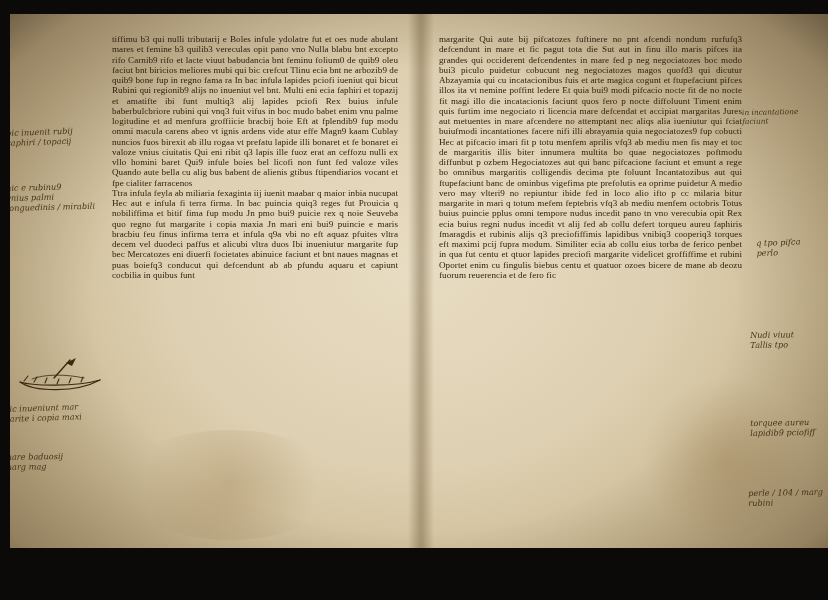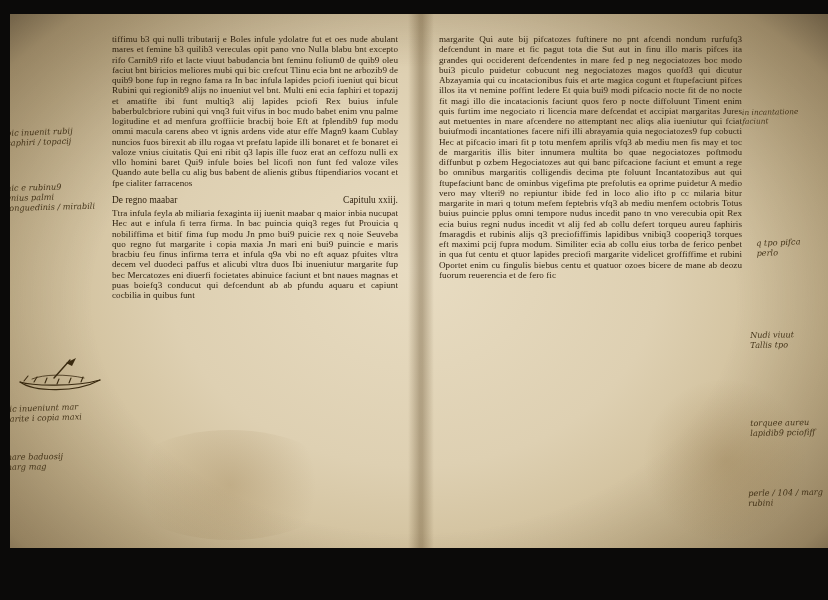--- a/index.html
+++ b/index.html
@@ -89,24 +89,20 @@
   <div class="scanedge left"></div>
   <div class="scanedge right"></div>
   <div id="gutter"></div>
 
   <div class="stain" style="left:520px;top:60px;width:180px;height:120px;"></div>
   <div class="stain" style="left:120px;top:430px;width:220px;height:110px;"></div>
   <div class="stain" style="left:640px;top:380px;width:170px;height:160px;"></div>
 
   <div class="col" id="colL">
     <p class="blk">tiffimu b3 qui nulli tributarij e Boles infule ydolatre fut et oes nude abulant mares et femine b3 quilib3 vereculas opit pano vno Nulla blabu bnt excepto rifo Carnib9 rifo et lacte viuut babudancia bnt feminu folium0 de quib9 oleu faciut bnt biricios meliores mubi qui bic crefcut Tlinu ecia bnt ne arbozib9 de quib9 bone fup in regno fama ra In bac infula lapides pciofi iueniut qui bicut Rubini qui regionib9 alijs no inueniut vel bnt. Multi eni ecia faphiri et topazij et amatifte ibi funt multiq3 alij lapides pciofi Rex buius infule baberbulcbriore rubini qui vnq3 fuit vifus in boc mudo babet enim vnu palme logitudine et ad menfura groffiicie bracbij boie Eft at fplendib9 fup modu ommi macula carens abeo vt ignis ardens vide atur effe Magn9 kaam Cublay nuncios fuos birexit ab illu rogaa vt prefatu lapide illi bonaret et fe bonaret ei valoze vnius ciuitatis Qui eni ribit q3 lapis ille fuoz erat an ceffozu nulli ex vllo homini baret Qui9 infule boies bel licofi non funt fed valoze viles Quando aute bella cu alig bus babent de alienis gtibus ftipendiarios vocant et fpe cialiter farracenos</p>
-    <div class="chapline">
-      <span>De regno maabar</span>
-      <span>Capitulu xxiij.</span>
-    </div>
     <p class="blk">Ttra infula feyla ab miliaria fexaginta iij iuenit maabar q maior inbia nucupat Hec aut e infula fi terra firma. In bac puincia quiq3 reges fut Prouicia q nobiliffima et bitif fima fup modu Jn pmo bui9 puicie rex q noie Seuveba quo regno fut margarite i copia maxia Jn mari eni bui9 puincie e maris bracbiu feu finus infirma terra et infula q9a vbi no eft aquaz pfuites vltra decem vel duodeci paffus et alicubi vltra duos Ibi inueniutur margarite fup bec Mercatozes eni diuerfi focietates abinuice faciunt et bnt naues magnas et puas boiefq3 conducut qui defcendunt ab ab pfundu aquaru et capiunt cocbilia in quibus funt</p>
   </div>
 
   <div class="col" id="colR">
     <p class="blk">margarite Qui aute bij pifcatozes fuftinere no pnt afcendi nondum rurfufq3 defcendunt in mare et fic pagut tota die Sut aut in finu illo maris pifces ita grandes qui occiderent defcendentes in mare fed p neg negociatozes boc modo bui3 piculo puidetur cobucunt neg negociatozes magos quofd3 qui dicutur Abzayamia qui cu incatacionibus fuis et arte magica cogunt et ftupefaciunt pifces illos ita vt nemine poffint ledere Et quia bui9 modi pifcacio nocte fit de no nocte fit magi illo die incatacionis faciunt quos fero p nocte diffoluunt Timent enim quis furtim ime negociato ri licencia mare defcendat et accipiat margaritas Jures aut metuentes in mare afcendere no attemptant nec aliqs alia iueniutur qui fciat buiufmodi incantationes facere nifi illi abrayamia quia negociatozes9 fup cobucti Hec at pifcacio imari fit p totu menfem aprilis vfq3 ab mediu men fis may et toc de margaritis illis biter innumera multita bo quae negociatozes poftmodu diffunbut p ozbem Hegociatozes aut qui banc pifcacione faciunt et emunt a rege bo omnibus margaritis colligendis decima pte foluunt Incantatozibus aut qui ftupefaciunt banc de ominbus vigefima pte prefolutis ea oprime puidetur A medio vero may vlteri9 no repiuntur ibide fed in loco alio ifto p cc milaria bitur margarite in mari q totum mefem feptebris vfq3 ab mediu menfem octobris Totus buius puincie pplus omni tempore nudus incedit pano tn vno verecubia opit Rex ecia buius regni nudus incedit vt alij fed ab collu defert torqueu aureu faphiris fmaragdis et rubinis alijs q3 preciofiffimis lapidibus vnibiq3 cooperiq3 torques eft maximi pcij fupra modum. Similiter ecia ab collu eius torba de ferico penbet in qua fut centu et qtuor lapides preciofi margarite videlicet groffiffime et rubini Oportet enim cu fingulis biebus centu et quatuor ozoes bicere de mane ab deozu fuorum reuerencia et de fero fic</p>
   </div>
 
   <div class="marg" style="left:6px;top:128px;transform:rotate(-2deg);width:92px;">bic inuenit rubij
 saphiri / topacij</div>
 

